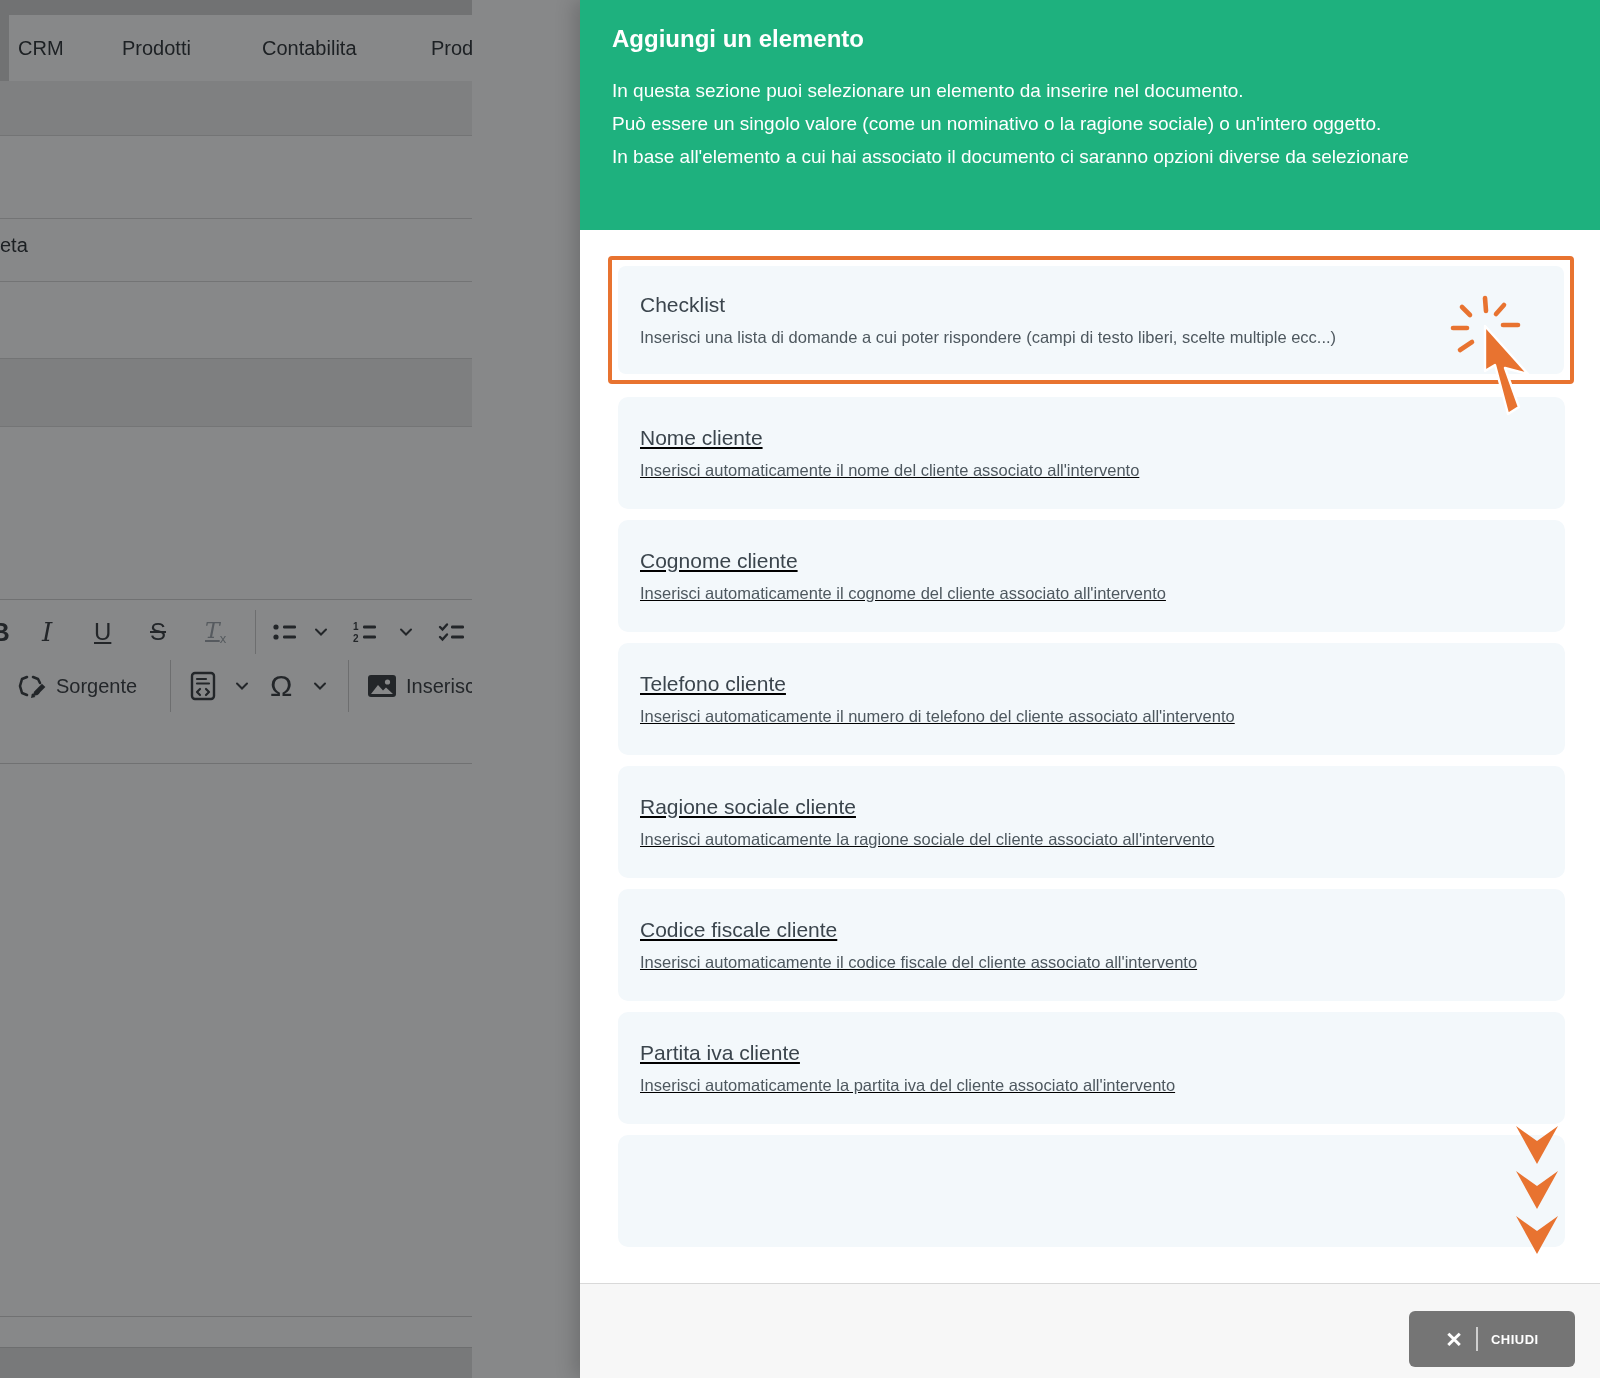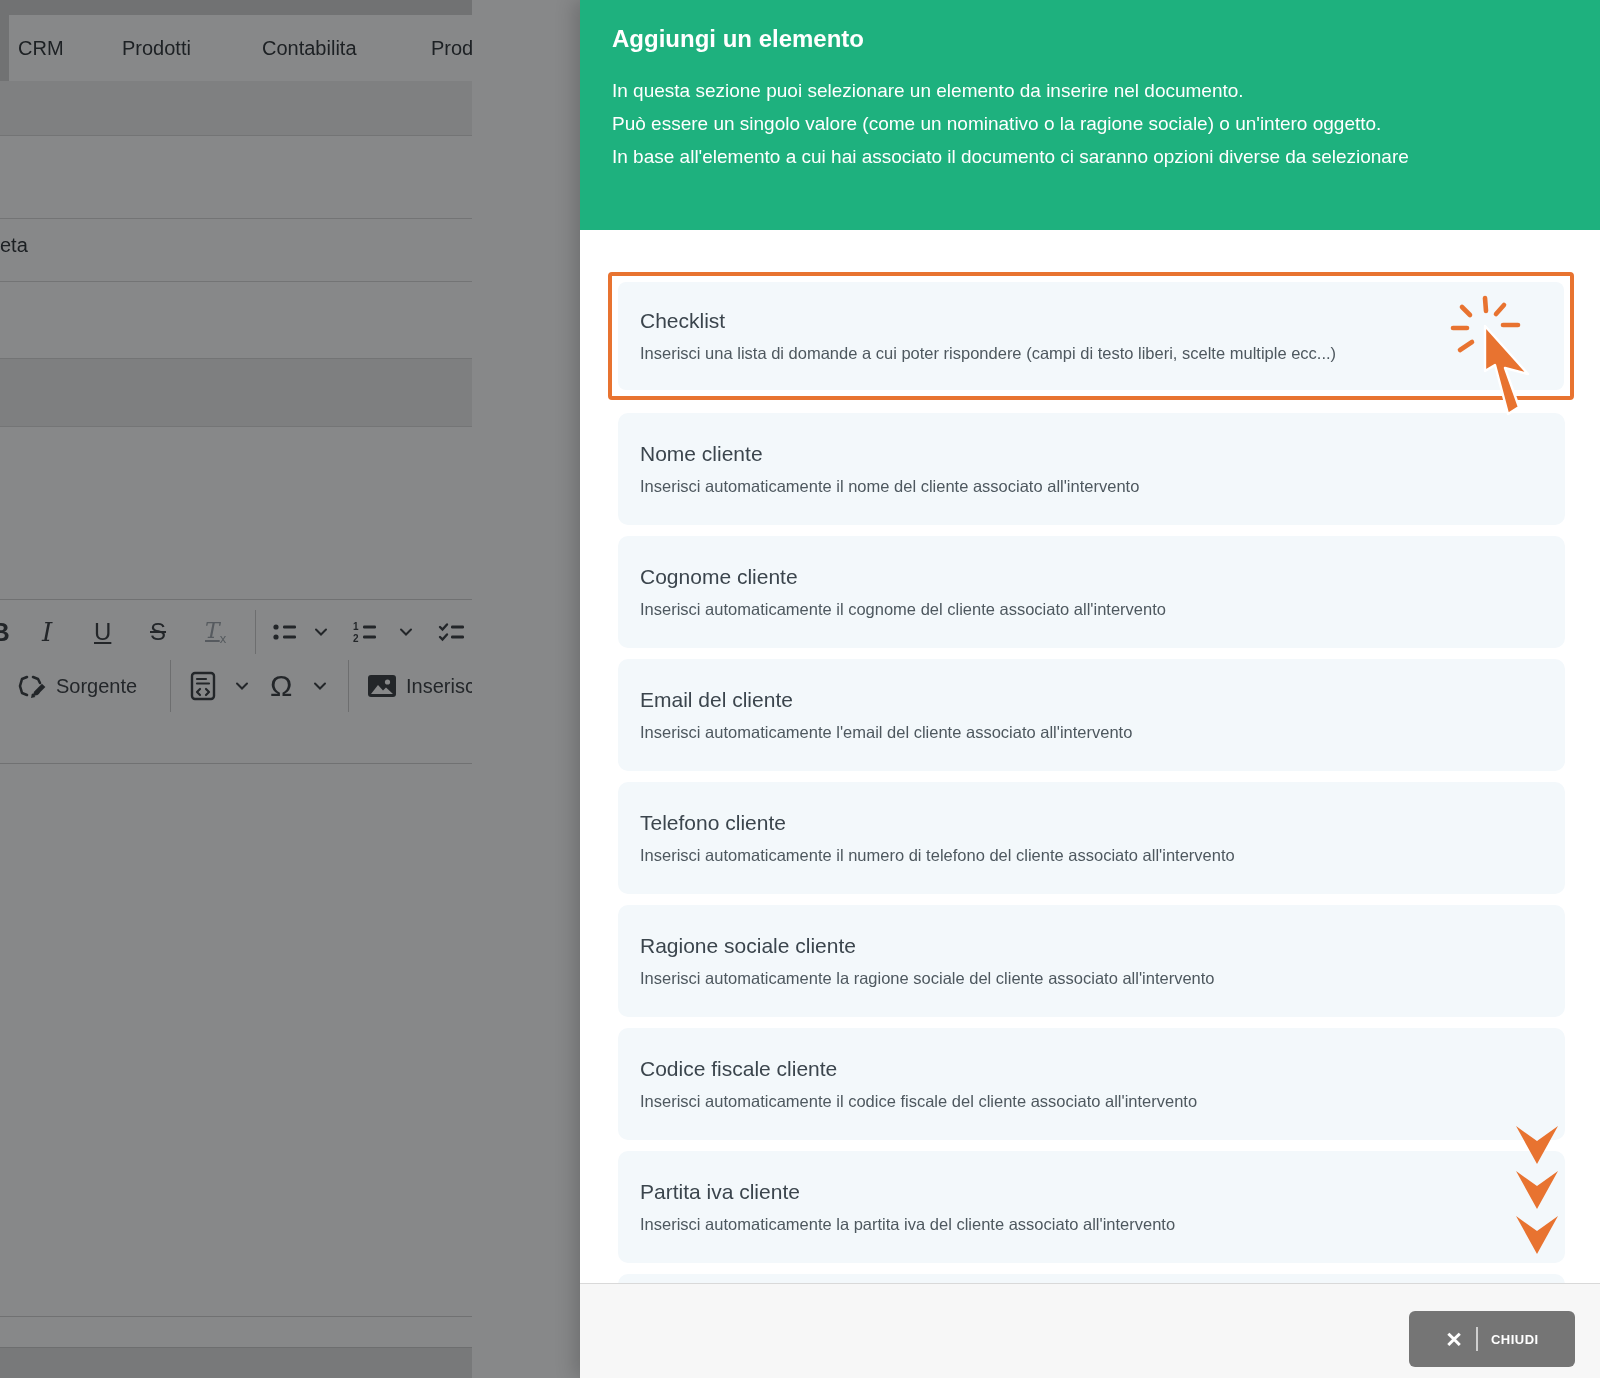--- a/index.html
+++ b/index.html
@@ -48,25 +48,25 @@
   .tb-label{font-size:20px;color:#2e3338;margin-left:8px;white-space:nowrap;}
   .icon-svg{display:block;}
   .icon-svg *{vector-effect:non-scaling-stroke;}
   
   .dim{position:absolute;left:0;top:0;width:580px;height:1378px;background:rgba(24,26,28,0.52);z-index:5;}
   
   .modal{position:absolute;left:580px;top:0;width:1020px;height:1378px;background:#fff;z-index:10;box-shadow:-6px 0 18px rgba(0,0,0,0.18);}
   .m-header{position:absolute;left:0;top:0;width:1020px;height:230px;background:var(--green);box-sizing:border-box;padding:25px 32px 16px 32px;color:#fff;}
   .m-title{font-size:24px;font-weight:bold;margin:0 0 21px 0;}
   .m-desc{font-size:19px;line-height:33px;max-width:935px;}
-  .m-body{position:absolute;left:0;top:246px;width:1020px;height:1053px;background:#fff;box-sizing:border-box;padding-top:26px;overflow:hidden;}
+  .m-body{position:absolute;left:0;top:230px;width:1020px;height:1053px;background:#fff;box-sizing:border-box;padding-top:26px;overflow:hidden;}
   .hl-box{margin-left:28px;width:966px;height:128px;border:4px solid var(--orange);border-radius:4px;box-sizing:border-box;padding:6px;margin-bottom:13px;background:#fff;}
   .card{background:var(--card_bg);border-radius:10px;box-sizing:border-box;display:flex;flex-direction:column;justify-content:center;gap:11px;padding-left:22px;cursor:pointer;}
   .hl-box .card{width:946px;height:108px;border-radius:8px;}
-  .m-body > .card{margin-left:38px;width:947px;height:112px;margin-bottom:11px;}
+  .m-body > .card{margin-left:38px;width:947px;height:112px;margin-bottom:11px;text-decoration:underline;}
   .card-title{font-size:21px;color:#3B454D;}
   .card-desc{font-size:16.5px;color:#4E585F;}
   .card-partial{margin-left:38px;width:947px;height:112px;background:var(--card_bg);border-radius:10px;}
   .m-footer{position:absolute;left:0;top:1283px;width:1020px;height:95px;background:#F7F7F7;border-top:1px solid #D9D9D9;box-sizing:border-box;}
   .close-btn{position:absolute;right:25px;top:27px;width:166px;height:56px;background:#757575;border:none;border-radius:6px;
     display:flex;align-items:center;justify-content:center;gap:13px;color:#fff;cursor:pointer;font-family:"Liberation Sans",sans-serif;}
   .close-x{font-size:21px;font-weight:bold;line-height:1;}
   .close-div{width:2px;height:24px;background:rgba(255,255,255,0.65);}
   .close-label{font-size:13px;font-weight:bold;letter-spacing:0.5px;}
   
@@ -263,24 +263,20 @@
       <div class="card">
         <div class="card-title">Nome cliente</div>
         <div class="card-desc">Inserisci automaticamente il nome del cliente associato all'intervento</div>
       </div>
 
       <div class="card">
         <div class="card-title">Cognome cliente</div>
         <div class="card-desc">Inserisci automaticamente il cognome del cliente associato all'intervento</div>
       </div>
 
-      <div class="card">
-        <div class="card-title">Email del cliente</div>
-        <div class="card-desc">Inserisci automaticamente l'email del cliente associato all'intervento</div>
-      </div>
 
       <div class="card">
         <div class="card-title">Telefono cliente</div>
         <div class="card-desc">Inserisci automaticamente il numero di telefono del cliente associato all'intervento</div>
       </div>
 
       <div class="card">
         <div class="card-title">Ragione sociale cliente</div>
         <div class="card-desc">Inserisci automaticamente la ragione sociale del cliente associato all'intervento</div>
       </div>

